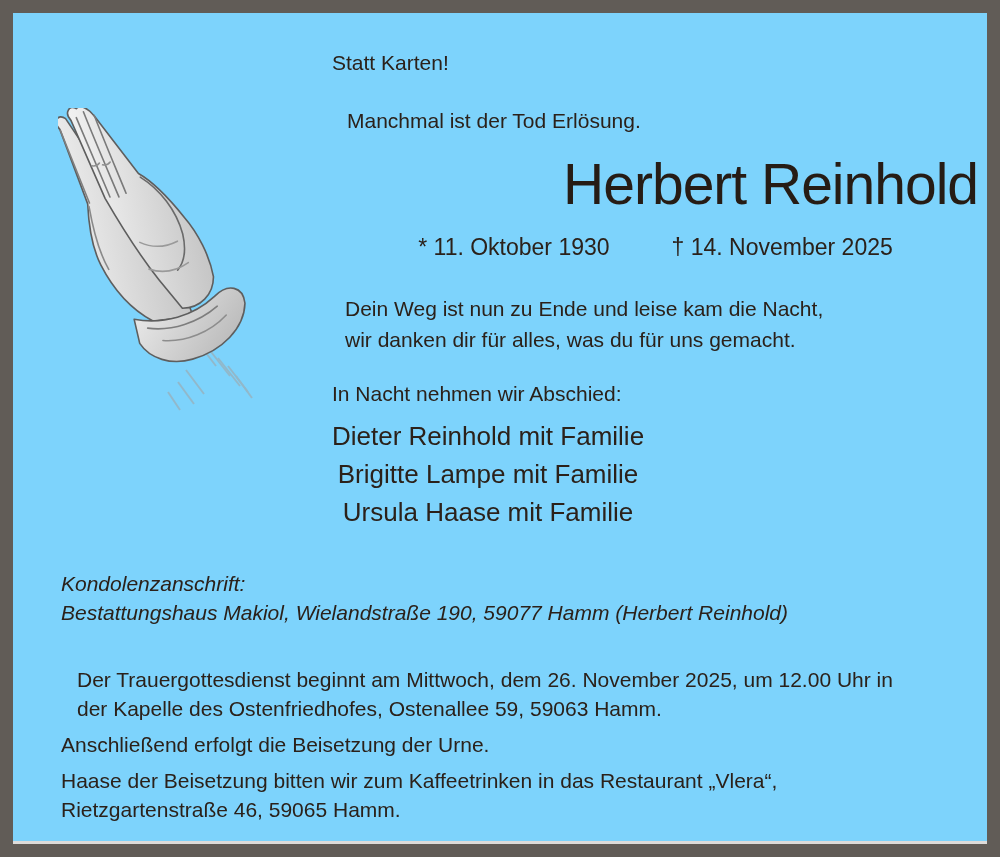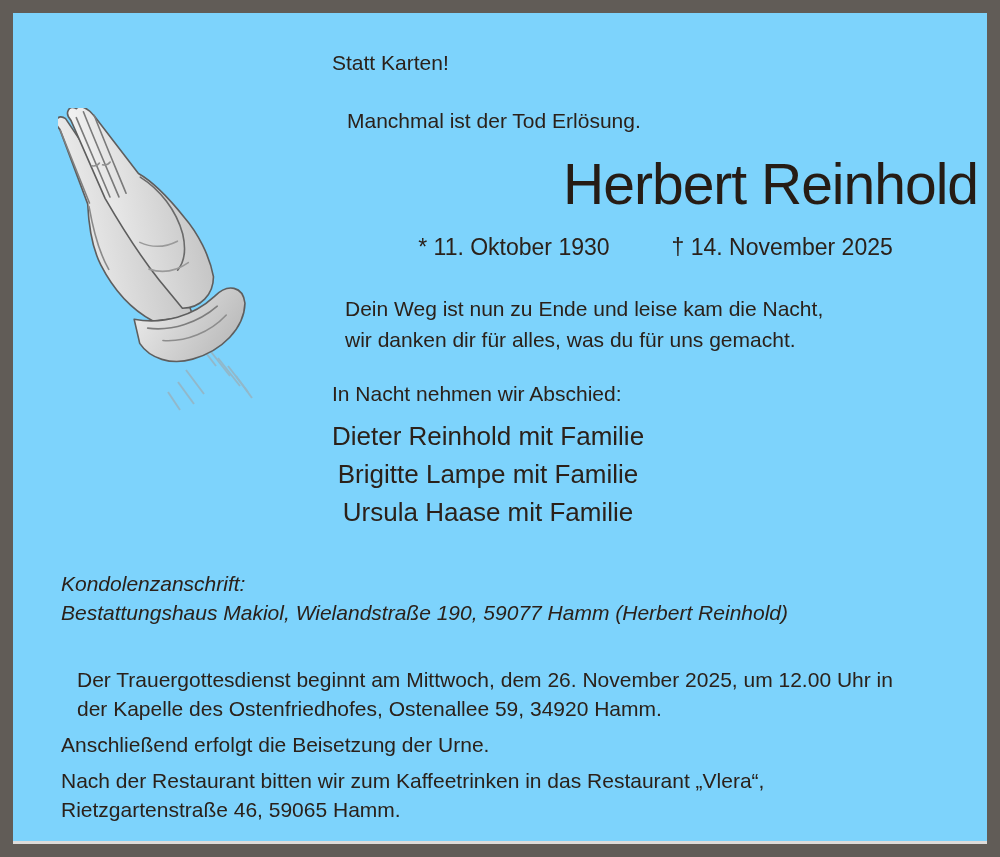--- a/index.html
+++ b/index.html
@@ -116,23 +116,23 @@
     <div>Ursula Haase mit Familie</div>
   </div>
 
   <div class="t fs-body" style="left:48px; top:557px;font-style:italic;">
     <div>Kondolenzanschrift:</div>
     <div>Bestattungshaus Makiol, Wielandstraße 190, 59077 Hamm (Herbert Reinhold)</div>
   </div>
 
   <div class="t fs-body" style="left:64px; top:653px;">
     <div>Der Trauergottesdienst beginnt am Mittwoch, dem 26. November 2025, um 12.00 Uhr in</div>
-    <div>der Kapelle des Ostenfriedhofes, Ostenallee 59, 34920 Hamm.</div>
+    <div>der Kapelle des Ostenfriedhofes, Ostenallee 59, 59063 Hamm.</div>
   </div>
 
   <div class="t fs-body" style="left:48px; top:718px;">Anschließend erfolgt die Beisetzung der Urne.</div>
 
   <div class="t fs-body" style="left:48px; top:754px;">
-    <div>Nach der Restaurant bitten wir zum Kaffeetrinken in das Restaurant „Vlera“,</div>
+    <div>Haase der Beisetzung bitten wir zum Kaffeetrinken in das Restaurant „Vlera“,</div>
     <div>Rietzgartenstraße 46, 59065 Hamm.</div>
   </div>
 
 </div>
 
 </body></html>

